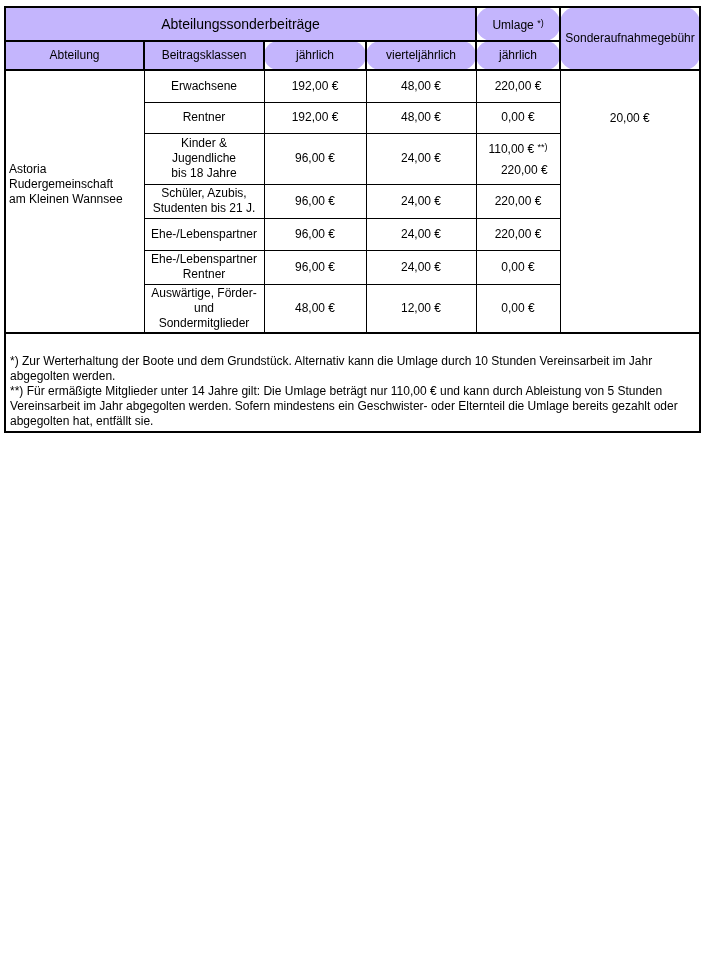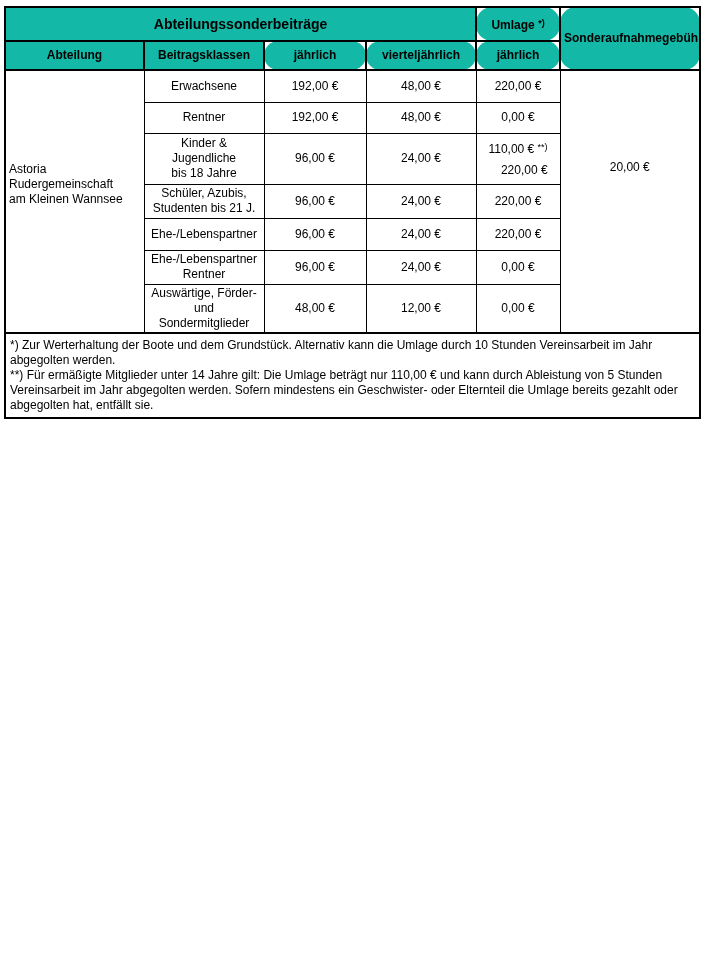--- a/index.html
+++ b/index.html
@@ -22,56 +22,56 @@
   }
   td {
     border: 1px solid #000;
     font-size: 12px;
     line-height: 15px;
     padding: 1px 3px;
     vertical-align: middle;
     overflow: hidden;
   }
   td.hdr {
-    background: #14b8a6;
-    font-weight: bold;
+    background: #c4b5fd;
+    font-weight: normal;
     border-width: 2px;
   }
   td.title-cell {
     text-align: center;
     font-size: 14px;
   }
   td.center { text-align: center; border-radius: 16px; }
   td.left   { text-align: center; }
   .prelines { white-space: pre-line; margin-left: 39px; }
 
   td.abt-cell {
     vertical-align: top;
     padding-top: 91px;
     white-space: pre-line;
   }
   td.sonder-val-cell {
     vertical-align: top;
-    padding-top: 89px;
+    padding-top: 40px;
     text-align: center;
   }
   sup.fn {
     font-size: 9px;
     vertical-align: 3px;
     font-weight: inherit;
   }
   .umlage-block {
     display: inline-block;
     text-align: right;
     line-height: 21px;
   }
   td.notes-cell {
     border-top: 2px solid #000;
     vertical-align: top;
-    padding: 4px 4px 2px 4px;
+    padding: 20px 4px 2px 4px;
   }
   td.notes-cell p { margin: 0; line-height: 15px; }
 </style>
 </head>
 <body>
 
 <div class="doc">
   <table class="fees">
     <colgroup>
       <col style="width:139px">

